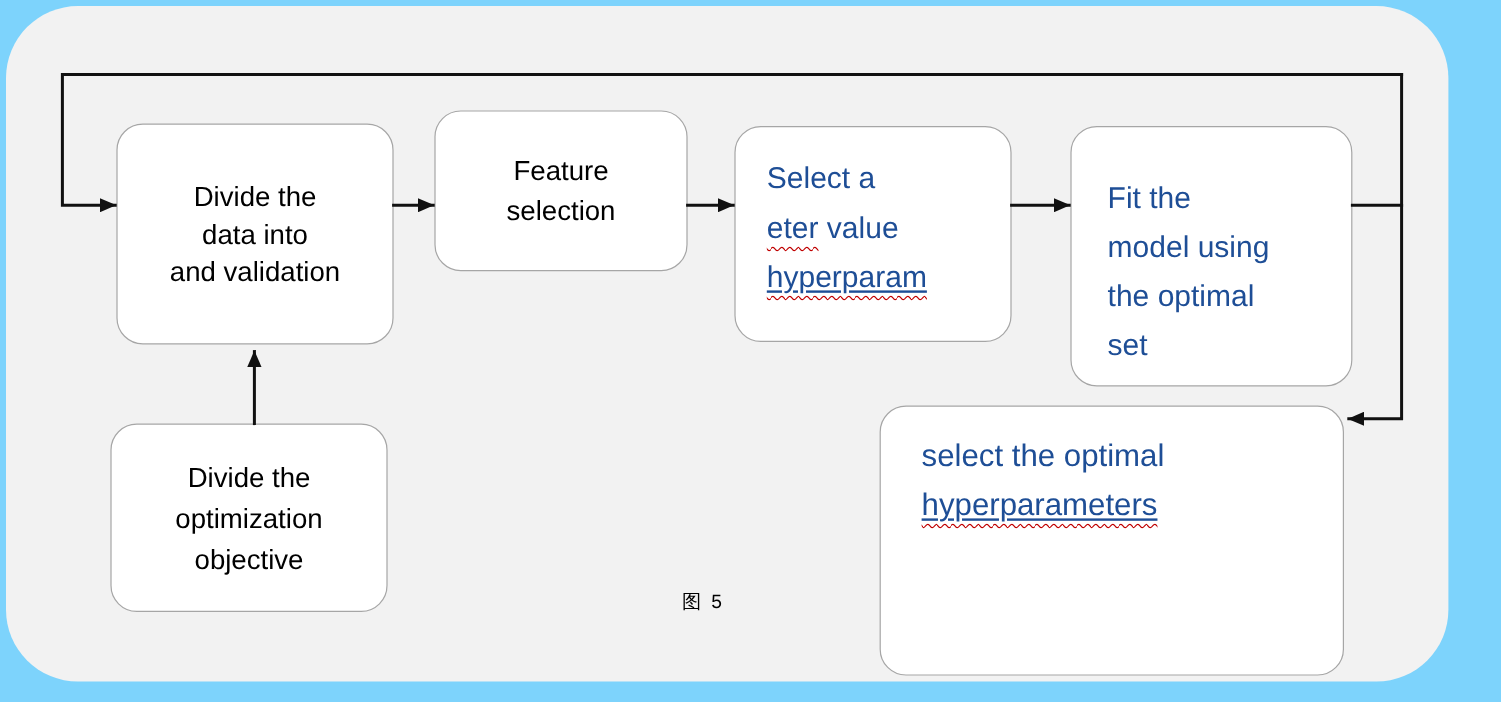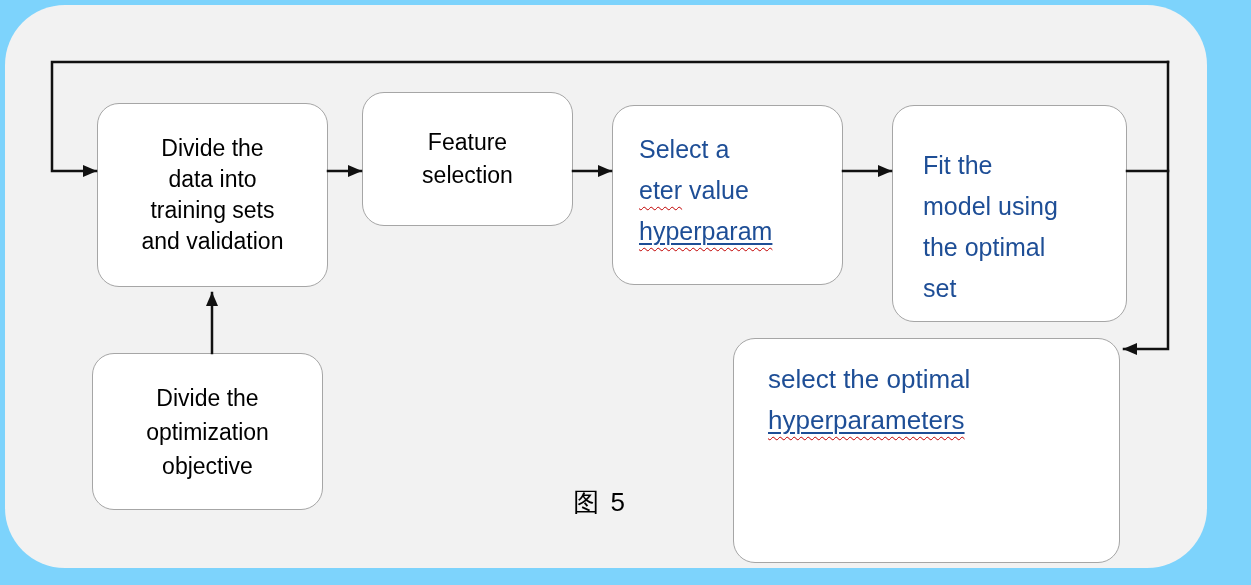--- a/index.html
+++ b/index.html
@@ -22,34 +22,33 @@
   #node-divide{left:97px;top:103px;width:231px;height:184px;}
   #node-feature{left:362px;top:92px;width:211px;height:134px;line-height:33px;}
   #node-select{left:612px;top:105px;width:231px;height:180px;padding:23px 10px 0 26px;}
   #node-fit{left:892px;top:105px;width:235px;height:217px;padding:39px 10px 0 30px;}
   #node-define{left:92px;top:353px;width:231px;height:157px;line-height:34px;}
   #node-evaluate{left:733px;top:338px;width:387px;height:225px;padding:20px 12px 0 34px;font-size:26px;}
   .sp-wavy{text-decoration:underline wavy #c00000;text-decoration-thickness:1px;text-underline-offset:7px;}
   .sp-solid{text-decoration:underline solid currentColor;text-decoration-thickness:1.5px;text-underline-offset:3px;}
   #connectors{position:absolute;left:0;top:0;pointer-events:none;}
   #caption{
-    position:absolute;left:545px;top:489px;width:110px;height:25px;overflow:hidden;
-    color:#000000;font-size:26px;line-height:27px;text-align:center;letter-spacing:2px;
+    position:absolute;left:531px;top:489px;width:110px;height:25px;overflow:hidden;
+    color:#000000;font-size:16px;line-height:27px;text-align:center;letter-spacing:2px;
   }
 </style>
 </head>
 <body>
 
 <div id="stage">
   <div id="panel"></div>
 
   <div id="node-divide" class="node centered black-node">
     <span class="ln">Divide the</span>
     <span class="ln">data into</span>
-    <span class="ln">training sets</span>
     <span class="ln">and validation</span>
   </div>
 
   <div id="node-feature" class="node centered black-node">
     <span class="ln">Feature</span>
     <span class="ln">selection</span>
   </div>
 
   <div id="node-select" class="node blue-node">
     <span class="ln">Select a</span>

